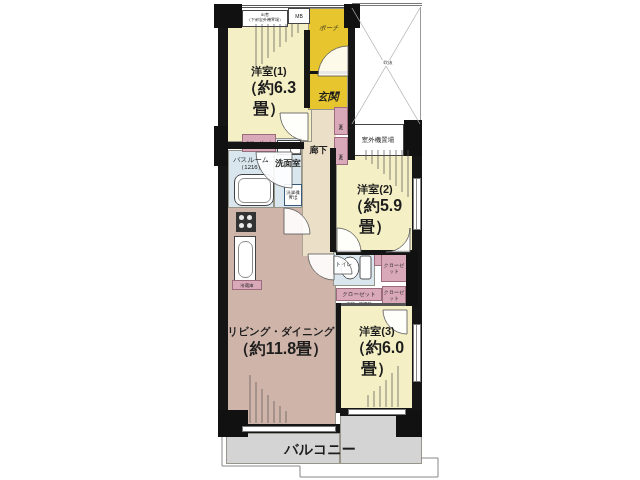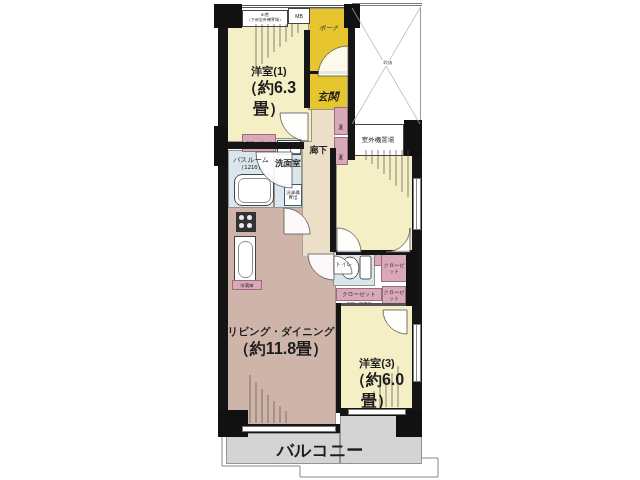--- a/index.html
+++ b/index.html
@@ -189,21 +189,25 @@
         <line x1="280" y1="423" x2="280" y2="406"></line>
       <line x1="286" y1="423" x2="286" y2="411"></line>
     </g>
     <path d="M222,437 L222,466 L300,466 L300,477 L438,477 L438,458 L421,458" fill="none" stroke="#888" stroke-width="1"></path>
   </svg>
 
   <div class="lbl room-lbl" style="left:226px;top:64px;width:86px;">
     <span>洋室(1)</span>
     <span class="area">（約6.3畳）</span>
   </div>
-  <div class="lbl room-lbl" style="left:340px;top:356px;width:74px;">
+  <div class="lbl room-lbl" style="left:336px;top:182px;width:78px;">
+    <span>洋室(2)</span>
+    <span class="area">（約5.9畳）</span>
+  </div>
+  <div class="lbl room-lbl" style="left:340px;top:324px;width:74px;">
     <span>洋室(3)</span>
     <span class="area">（約6.0畳）</span>
   </div>
   <div class="lbl room-lbl" style="left:222px;top:325px;width:118px;font-size:10.5px;">
     <span>リビング・ダイニング</span>
     <span class="area">（約11.8畳）</span>
   </div>
   <div class="lbl" style="left:228px;top:155px;width:46px;font-size:7px;">
     <span>バスルーム</span>
     <span style="font-size:6px;">（1216）</span>
@@ -216,21 +220,21 @@
   </div>
   <div class="lbl" style="left:308px;top:90px;width:40px;font-size:10.5px;font-weight:bold;font-style:italic;">
     <span>玄関</span>
   </div>
   <div class="lbl" style="left:308px;top:24px;width:42px;font-size:6.5px;font-style:italic;">
     <span>ポーチ</span>
   </div>
   <div class="lbl" style="left:334px;top:261px;width:20px;font-size:5.5px;">
     <span>トイレ</span>
   </div>
-  <div class="lbl" style="left:260px;top:440px;width:120px;font-size:17px;font-weight:600;">
+  <div class="lbl" style="left:260px;top:440px;width:120px;font-size:14px;font-weight:600;">
     <span>バルコニー</span>
   </div>
   <div class="lbl" style="left:352px;top:136px;width:52px;font-size:6.5px;">
     <span>室外機置場</span>
   </div>
   <div class="lbl" style="left:288px;top:13px;width:22px;font-size:5px;">
     <span>MB</span>
   </div>
   <div class="lbl tiny" style="left:242px;top:13px;width:46px;font-size:4px;">
     <span>出窓</span>

